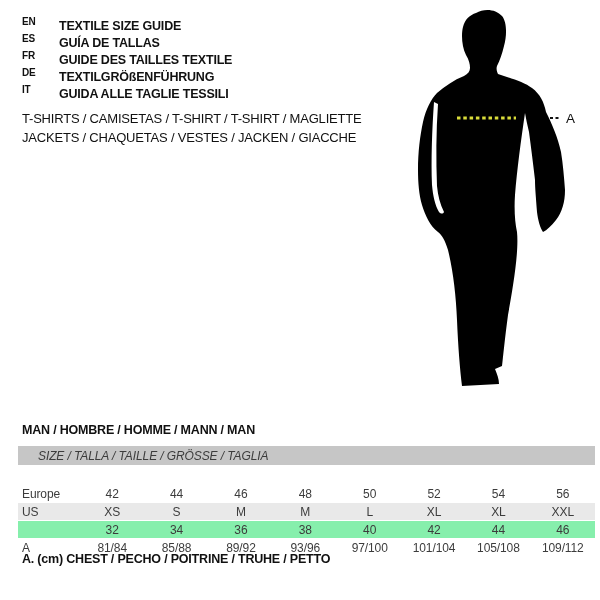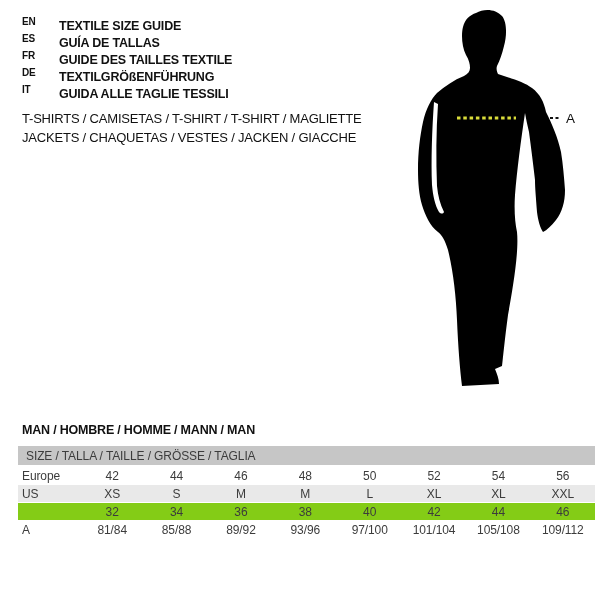--- a/index.html
+++ b/index.html
@@ -15,21 +15,21 @@
   .lang-label{font-size:12.5px;font-weight:700;white-space:nowrap;margin-top:8px;}
   
   .products{position:absolute;left:22px;top:110px;font-size:13px;font-weight:400;line-height:18.5px;white-space:nowrap;}
   
   .figure{position:absolute;left:400px;top:0;width:200px;height:400px;}
   .figure text{font-family:"Liberation Sans",sans-serif;font-size:13.5px;fill:#111;}
   
   .section-title{position:absolute;left:22px;top:423px;font-size:12.5px;font-weight:700;}
   
   .size-table{position:absolute;left:18px;top:446px;width:577px;font-size:12px;color:#3c3c3c;letter-spacing:-0.1px;}
-  .t-header{height:19px;display:flex;align-items:center;padding-left:8px;margin-bottom:2px;box-sizing:border-box;}
+  .t-header{height:19px;display:flex;align-items:center;padding-left:20px;margin-bottom:20px;box-sizing:border-box;font-style:italic;}
   .t-row{display:grid;grid-template-columns:62px repeat(8,1fr);height:17px;align-items:center;margin-bottom:1px;}
   .t-row .lbl{padding-left:4px;text-align:left;}
   .t-row .val{text-align:center;}
   
   .footnote{position:absolute;left:22px;top:552px;font-size:12.5px;font-weight:700;}
 </style>
 </head>
 <body>
 
 <div class="canvas">
@@ -132,21 +132,21 @@
       <span class="val">XS</span>
       <span class="val">S</span>
       <span class="val">M</span>
       <span class="val">M</span>
       <span class="val">L</span>
       <span class="val">XL</span>
       <span class="val">XL</span>
       <span class="val">XXL</span>
     </div>
 
-    <div class="t-row" style="background-color: #84cc16;">
+    <div class="t-row" style="background-color: #86efac;">
       <span class="lbl"></span>
       <span class="val">32</span>
       <span class="val">34</span>
       <span class="val">36</span>
       <span class="val">38</span>
       <span class="val">40</span>
       <span class="val">42</span>
       <span class="val">44</span>
       <span class="val">46</span>
     </div>
@@ -157,14 +157,15 @@
       <span class="val">85/88</span>
       <span class="val">89/92</span>
       <span class="val">93/96</span>
       <span class="val">97/100</span>
       <span class="val">101/104</span>
       <span class="val">105/108</span>
       <span class="val">109/112</span>
     </div>
   </div>
 
+  <div class="footnote">A. (cm) CHEST / PECHO / POITRINE / TRUHE / PETTO</div>
 
 </div>
 
 </body></html>

